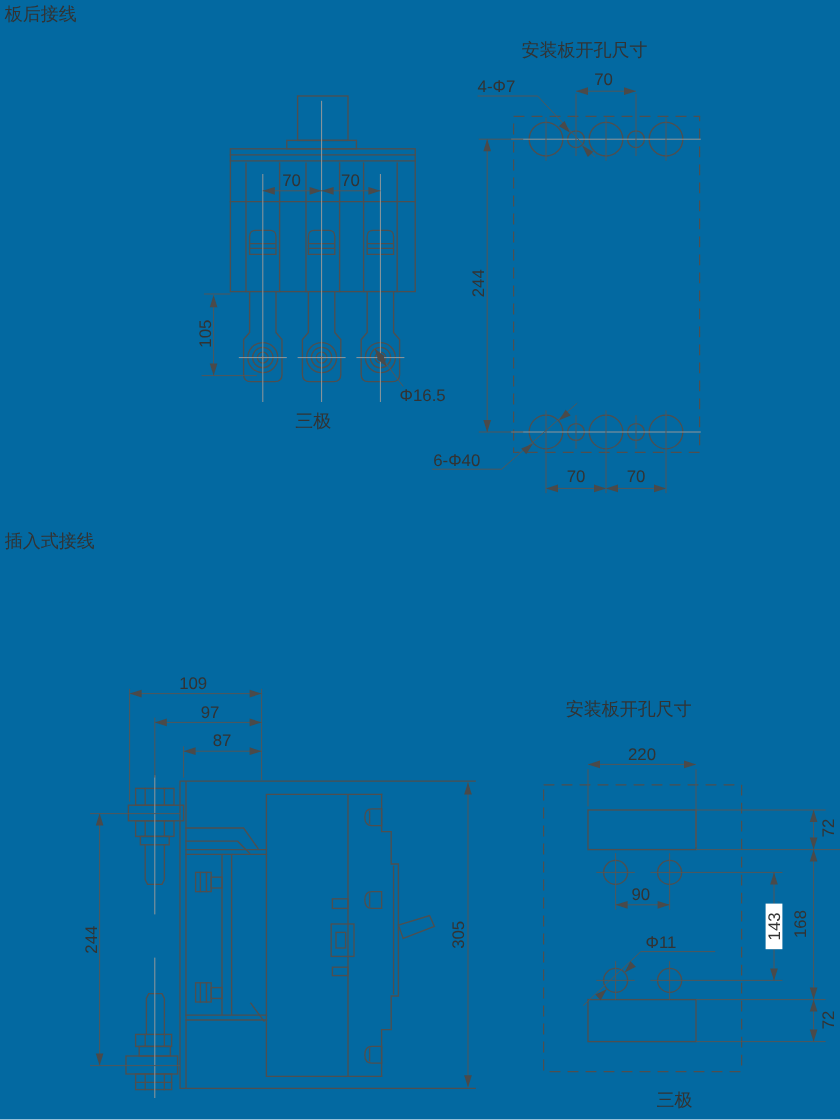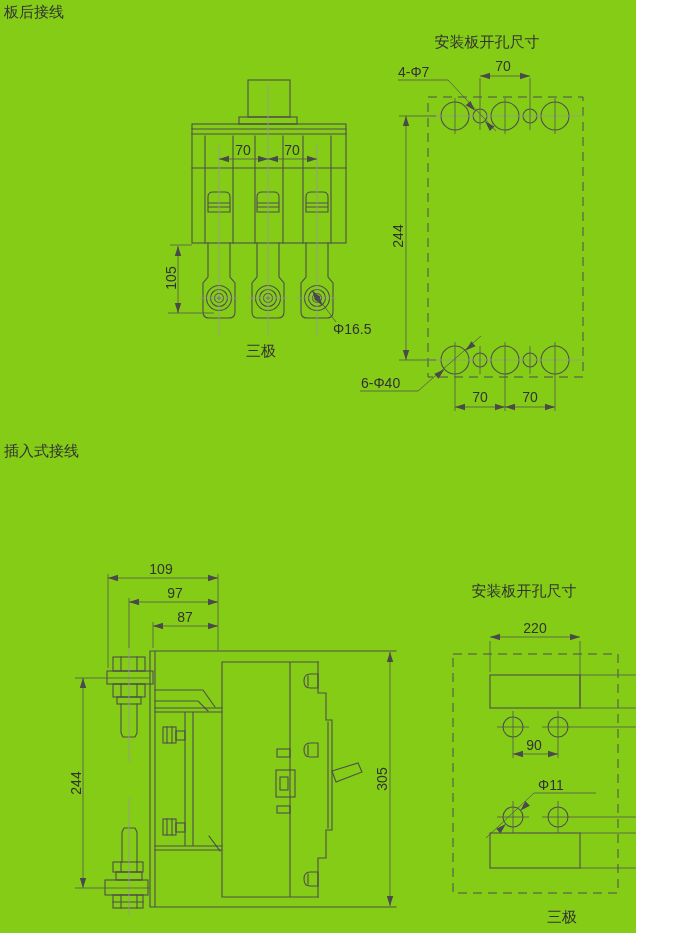--- a/index.html
+++ b/index.html
@@ -1,16 +1,16 @@
 <!DOCTYPE html>
 <html><head>
 <meta charset="utf-8">
 <style>
   html,body{margin:0;padding:0;background:#ffffff;}
-  #canvas{position:relative;width:636px;height:933px;background:#84cc16;overflow:hidden;
+  #canvas{position:relative;width:700px;height:933px;background:#0369a1;overflow:hidden;
           font-family:"Liberation Sans","DejaVu Sans",sans-serif;}
   svg{display:block}
   .ln{stroke:#4f4f4f;stroke-width:1.1;fill:none;stroke-linecap:square}
   .tn{stroke:#565656;stroke-width:0.8;fill:none}
   .cl{stroke:#9a9a9a;stroke-width:0.8;fill:none}
   .dsh{stroke:#4f4f4f;stroke-width:1;fill:none;stroke-dasharray:9 6}
   text{fill:#333333;font-size:14px;font-family:"Liberation Sans","DejaVu Sans",sans-serif}
   .t15{font-size:15px}
   .mid{text-anchor:middle}
   .wbg{fill:#ffffff;stroke:none}

